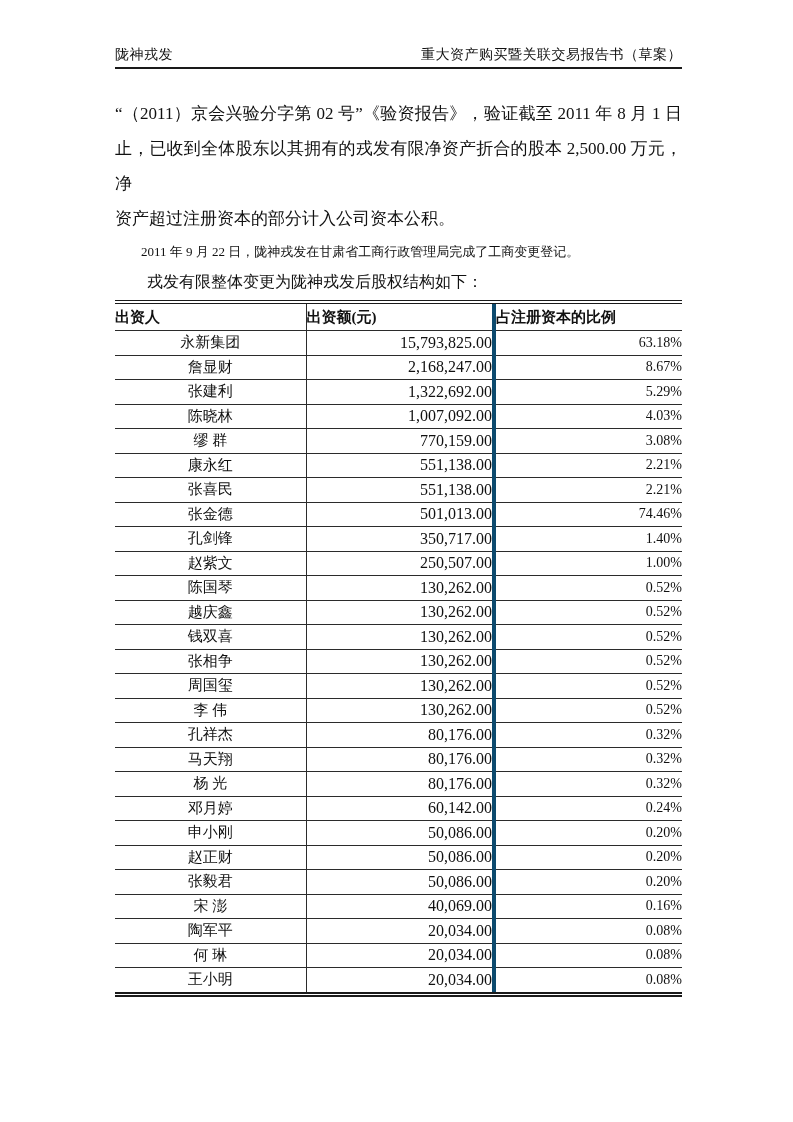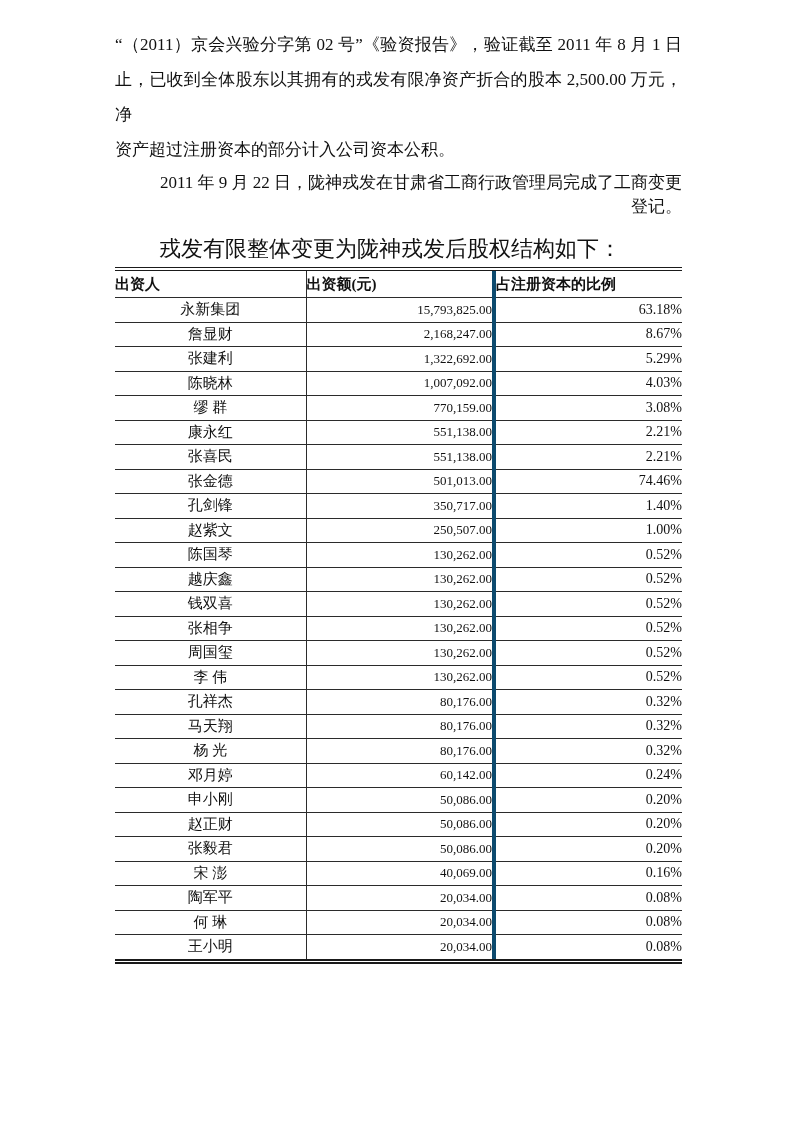--- a/index.html
+++ b/index.html
@@ -20,22 +20,22 @@
     align-items: flex-end;
     border-bottom: 2px solid #1a1a1a;
     padding-bottom: 3px;
     font-size: 14px;
     letter-spacing: 0.5px;
   }
 
   
   .para1 { margin-top: 27px; font-size: 17px; line-height: 35px; }
   .para1 .line-fill { text-align: justify; text-align-last: justify; }
-  .para2 { margin-top: 4px; font-size: 17px; line-height: 24px; text-indent: 2em; text-align: right; }
-  .para3 { margin-top: 18px; font-size: 22px; line-height: 24px; text-indent: 2em; }
+  .para2 { margin-top: 4px; font-size: 13px; line-height: 24px; text-indent: 2em; }
+  .para3 { margin-top: 6px; font-size: 16px; line-height: 24px; text-indent: 2em; }
 
   
   table.shareholders {
     margin-top: 6px;
     width: 567px;
     border-collapse: collapse;
     table-layout: fixed;
     border-top: 4px double #1a1a1a;
     border-bottom: 5px double #1a1a1a;
   }
@@ -48,28 +48,32 @@
     height: 26px;
     font-size: 15px;
     font-weight: bold;
     text-align: left;
     border-bottom: 1.5px solid #2b2b2b;
   }
   table.shareholders td { height: 23.5px; }
   table.shareholders tbody tr + tr td { border-top: 1px solid #2b2b2b; }
   .col-mid { border-left: 1px solid #2b2b2b; border-right: 4px solid #0c4a6e; }
   td.name-cell  { font-size: 15px; text-align: center; }
-  td.amount-cell { font-size: 13px; text-align: right; padding-right: 7px; }
+  td.amount-cell { font-size: 16px; text-align: right; padding-right: 7px; }
   td.ratio-cell  { font-size: 14px; text-align: right; padding-right: 10px; }
 </style>
 </head>
 <body>
 
 <div class="content">
 
+  <div class="running-header">
+    <span>陇神戎发</span>
+    <span>重大资产购买暨关联交易报告书（草案）</span>
+  </div>
 
   <div class="para1">
     <div class="line-fill">“（2011）京会兴验分字第 02 号”《验资报告》，验证截至 2011 年 8 月 1 日</div>
     <div class="line-fill">止，已收到全体股东以其拥有的戎发有限净资产折合的股本 2,500.00 万元，净</div>
     <div>资产超过注册资本的部分计入公司资本公积。</div>
   </div>
 
   <div class="para2">2011 年 9 月 22 日，陇神戎发在甘肃省工商行政管理局完成了工商变更登记。</div>
 
   <div class="para3">戎发有限整体变更为陇神戎发后股权结构如下：</div>

